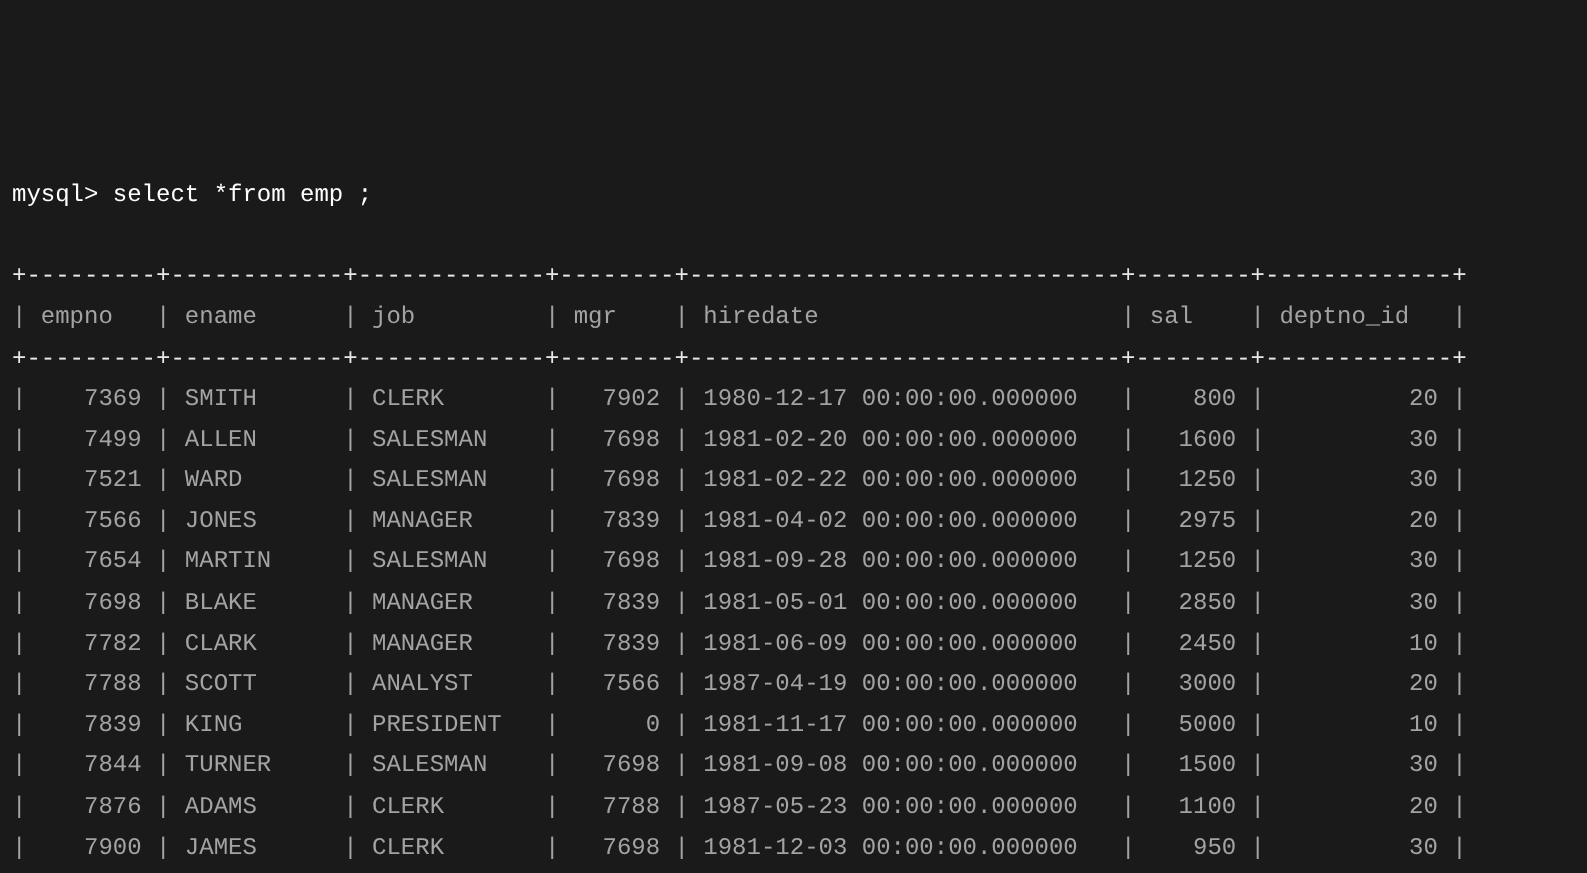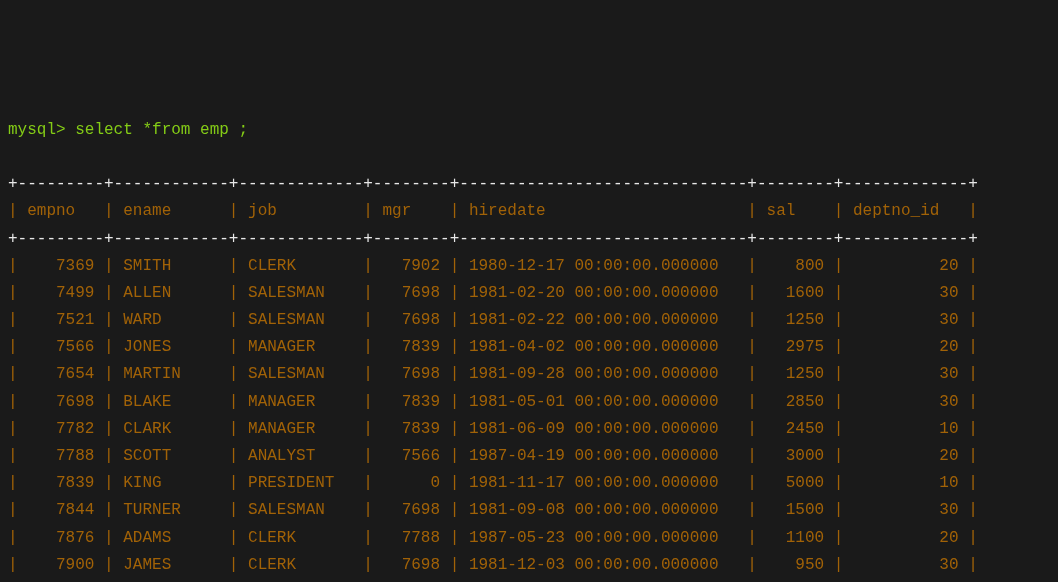--- a/index.html
+++ b/index.html
@@ -6,23 +6,23 @@
     margin: 0;
     padding: 8px;
     background: #1a1a1a;
     color: #e8e8e8;
     font-family: "Consolas", "Courier New", monospace;
     font-size: 16px;
     line-height: 1.7;
     white-space: pre;
     overflow-x: auto;
   }
-  .prompt { color: #84cc16; }
+  .prompt { color: #ffffff; }
   .sep-line { color: #e8e8e8; }
-  .row { color: #a16207; }
+  .row { color: #a3a3a3; }
 </style>
 </head>
 <body>
 
 
 
 <div class="prompt"><span>mysql&gt; select *from emp ;</span></div>
 <div id="table-out"><div class="sep-line">+---------+------------+-------------+--------+------------------------------+--------+-------------+</div><div class="row">| empno   | ename      | job         | mgr    | hiredate                     | sal    | deptno_id   |</div><div class="sep-line">+---------+------------+-------------+--------+------------------------------+--------+-------------+</div><div class="row">|    7369 | SMITH      | CLERK       |   7902 | 1980-12-17 00:00:00.000000   |    800 |          20 |</div><div class="row">|    7499 | ALLEN      | SALESMAN    |   7698 | 1981-02-20 00:00:00.000000   |   1600 |          30 |</div><div class="row">|    7521 | WARD       | SALESMAN    |   7698 | 1981-02-22 00:00:00.000000   |   1250 |          30 |</div><div class="row">|    7566 | JONES      | MANAGER     |   7839 | 1981-04-02 00:00:00.000000   |   2975 |          20 |</div><div class="row">|    7654 | MARTIN     | SALESMAN    |   7698 | 1981-09-28 00:00:00.000000   |   1250 |          30 |</div><div class="row">|    7698 | BLAKE      | MANAGER     |   7839 | 1981-05-01 00:00:00.000000   |   2850 |          30 |</div><div class="row">|    7782 | CLARK      | MANAGER     |   7839 | 1981-06-09 00:00:00.000000   |   2450 |          10 |</div><div class="row">|    7788 | SCOTT      | ANALYST     |   7566 | 1987-04-19 00:00:00.000000   |   3000 |          20 |</div><div class="row">|    7839 | KING       | PRESIDENT   |      0 | 1981-11-17 00:00:00.000000   |   5000 |          10 |</div><div class="row">|    7844 | TURNER     | SALESMAN    |   7698 | 1981-09-08 00:00:00.000000   |   1500 |          30 |</div><div class="row">|    7876 | ADAMS      | CLERK       |   7788 | 1987-05-23 00:00:00.000000   |   1100 |          20 |</div><div class="row">|    7900 | JAMES      | CLERK       |   7698 | 1981-12-03 00:00:00.000000   |    950 |          30 |</div><div class="row">|    7902 | FORD       | ANALYST     |   7566 | 1981-12-03 00:00:00.000000   |   3000 |          20 |</div></div>
 
 

